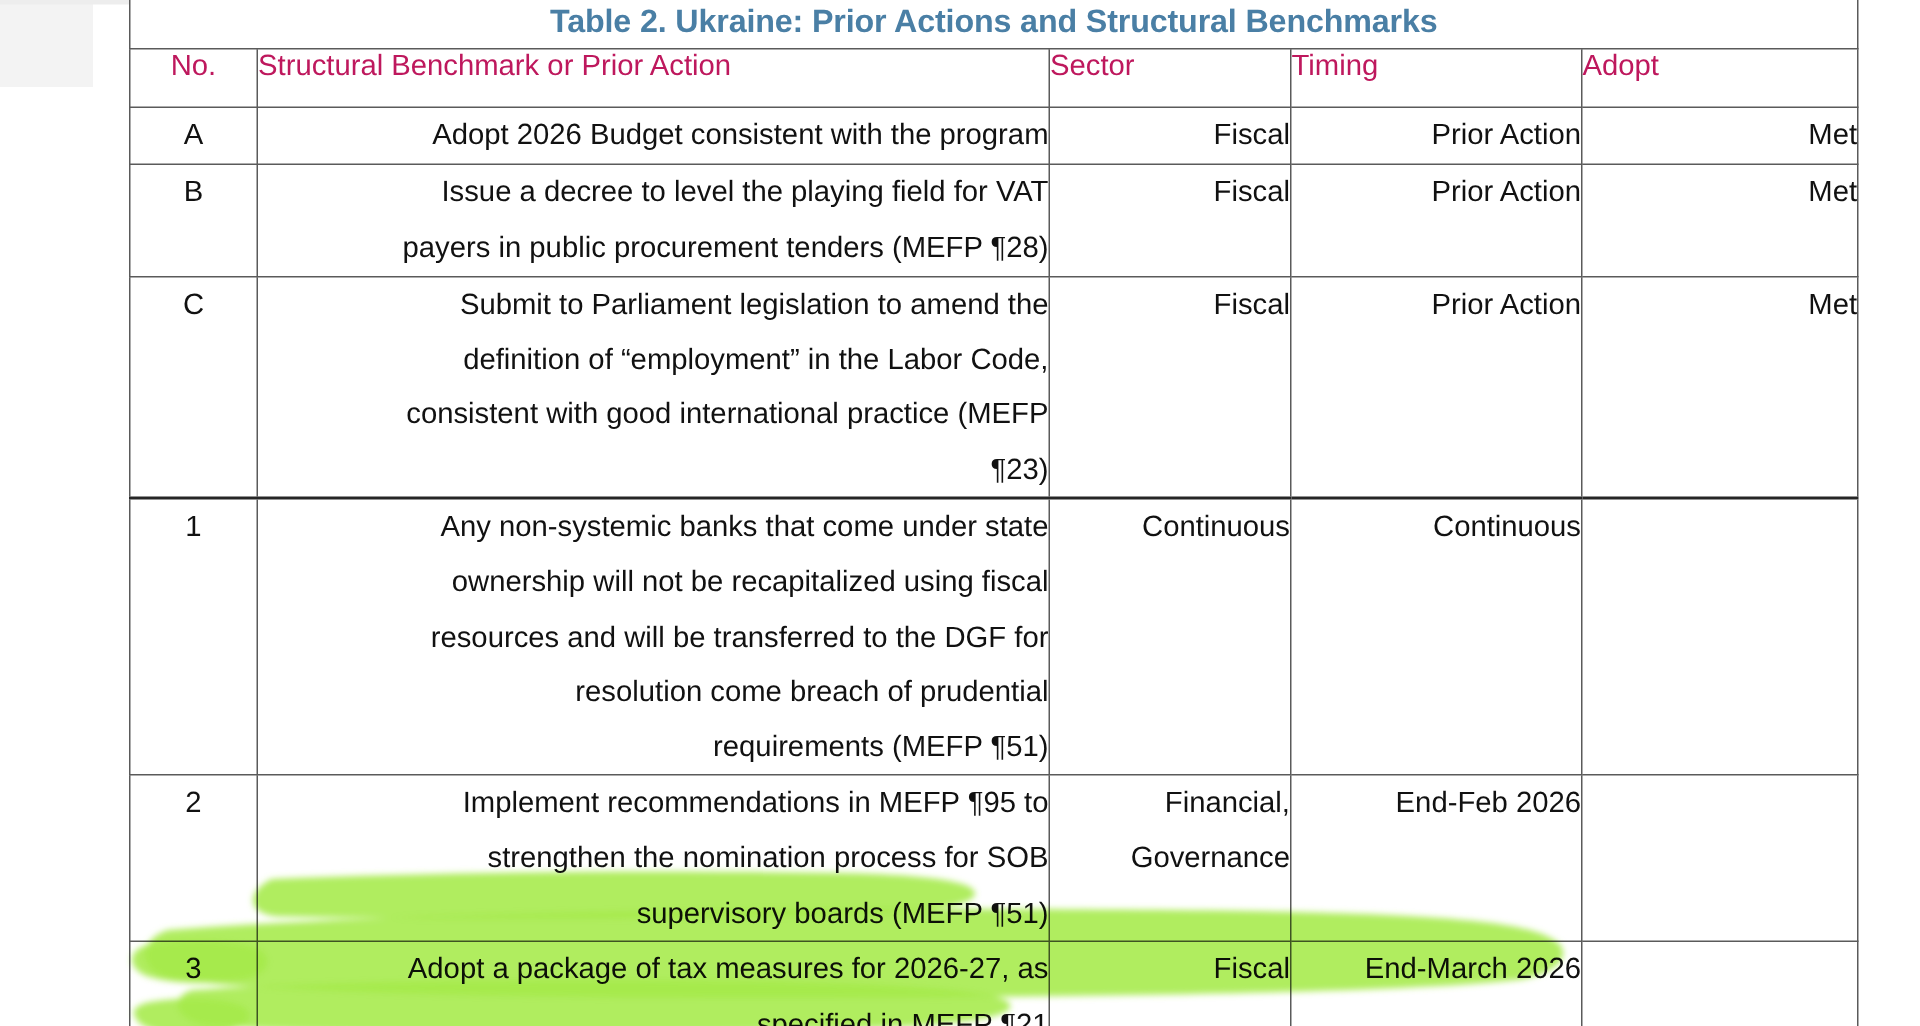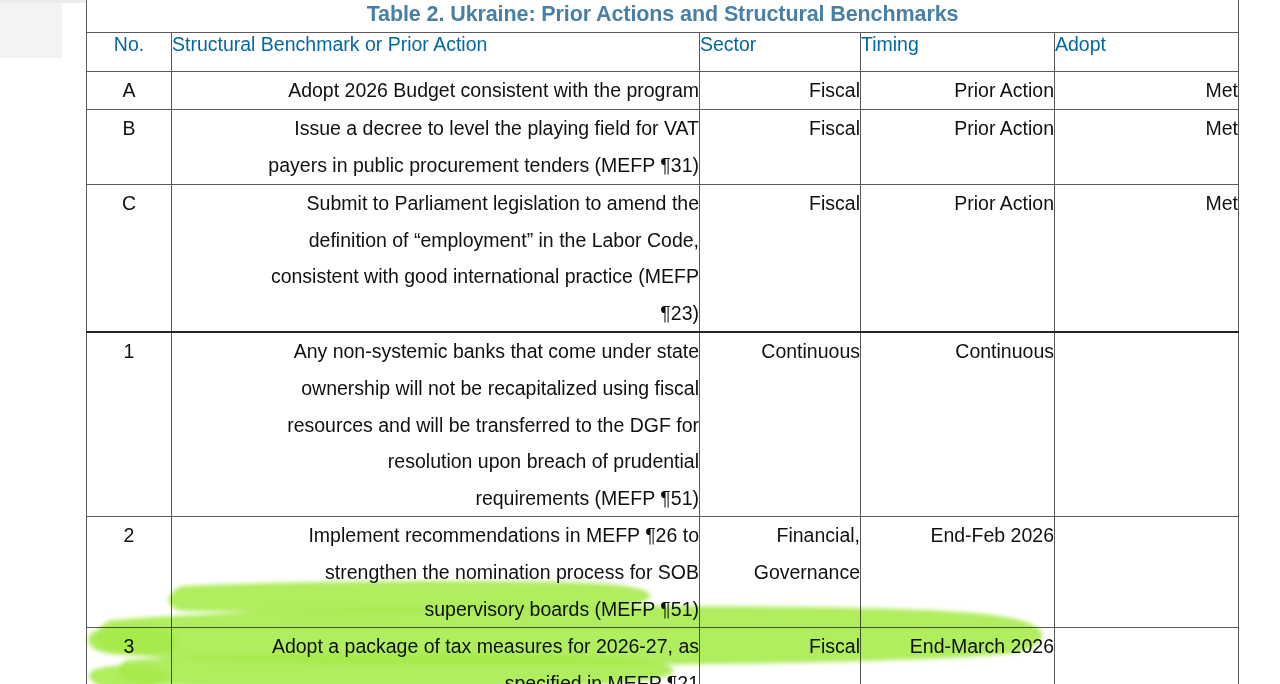--- a/index.html
+++ b/index.html
@@ -88,21 +88,21 @@
     letter-spacing: -0.1px;
     line-height: 30px;
     padding-bottom: 2px;
   }
 
   
   .hdr-cell {
     height: 38px;
     font-size: 19.5px;
     font-weight: normal;
-    color: #0369a1;
+    color: #be185d;
     text-align: left;
     vertical-align: middle;
     padding: 0 0 2px 11px;
     white-space: nowrap;
   }
   .hdr-cell.center {
     text-align: center;
     padding-left: 0;
   }
 
@@ -186,21 +186,21 @@
         </td>
         <td class="cell">Fiscal</td>
         <td class="cell">Prior Action</td>
         <td class="cell">Met</td>
       </tr>
 
       <tr class="r-b">
         <td class="cell num">B</td>
         <td class="cell">
           <p>Issue a decree to level the playing field for VAT</p>
-          <p>payers in public procurement tenders (MEFP ¶31)</p>
+          <p>payers in public procurement tenders (MEFP ¶28)</p>
         </td>
         <td class="cell">Fiscal</td>
         <td class="cell">Prior Action</td>
         <td class="cell">Met</td>
       </tr>
 
       <tr class="r-c">
         <td class="cell num">C</td>
         <td class="cell">
           <p>Submit to Parliament legislation to amend the</p>
@@ -212,32 +212,32 @@
         <td class="cell">Prior Action</td>
         <td class="cell">Met</td>
       </tr>
 
       <tr class="r-1 rule-heavy">
         <td class="cell num">1</td>
         <td class="cell">
           <p>Any non-systemic banks that come under state</p>
           <p>ownership will not be recapitalized using fiscal</p>
           <p>resources and will be transferred to the DGF for</p>
-          <p>resolution upon breach of prudential</p>
+          <p>resolution come breach of prudential</p>
           <p>requirements (MEFP ¶51)</p>
         </td>
         <td class="cell">Continuous</td>
         <td class="cell">Continuous</td>
         <td class="cell"></td>
       </tr>
 
       <tr class="r-2">
         <td class="cell num">2</td>
         <td class="cell">
-          <p>Implement recommendations in MEFP ¶26 to</p>
+          <p>Implement recommendations in MEFP ¶95 to</p>
           <p>strengthen the nomination process for SOB</p>
           <p>supervisory boards (MEFP ¶51)</p>
         </td>
         <td class="cell">
           <p>Financial,</p>
           <p>Governance</p>
         </td>
         <td class="cell">End-Feb 2026</td>
         <td class="cell"></td>
       </tr>

